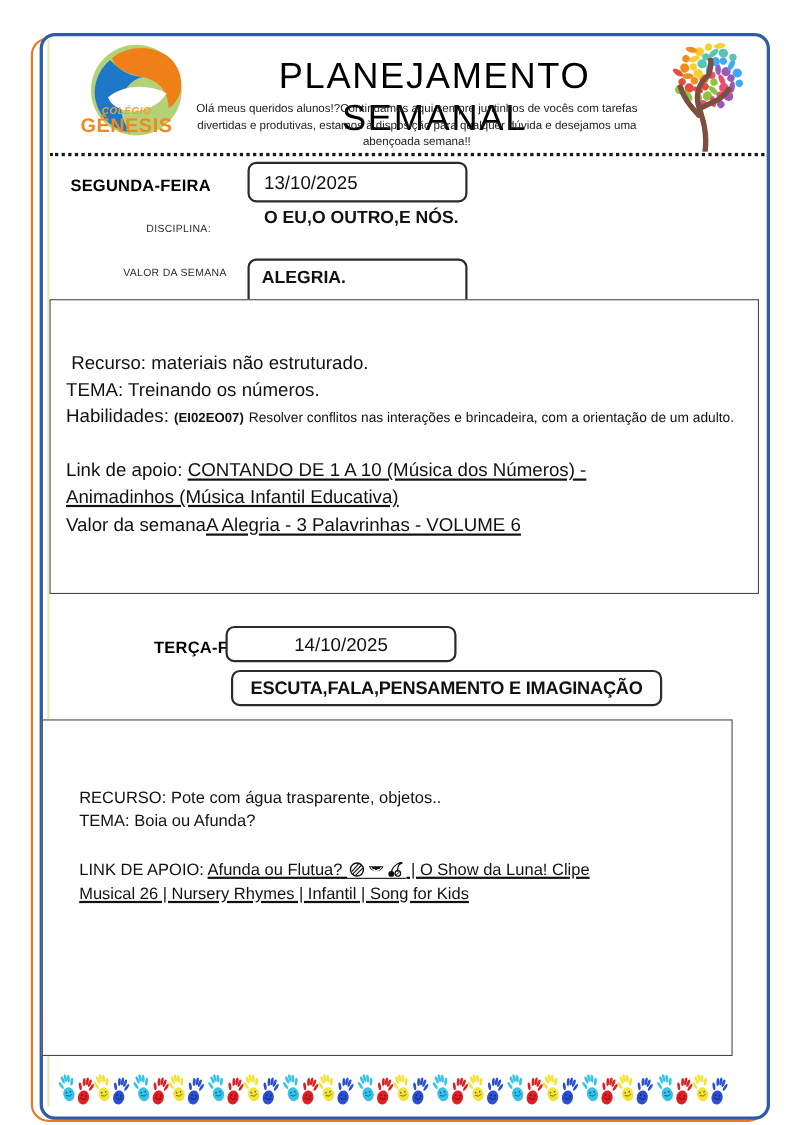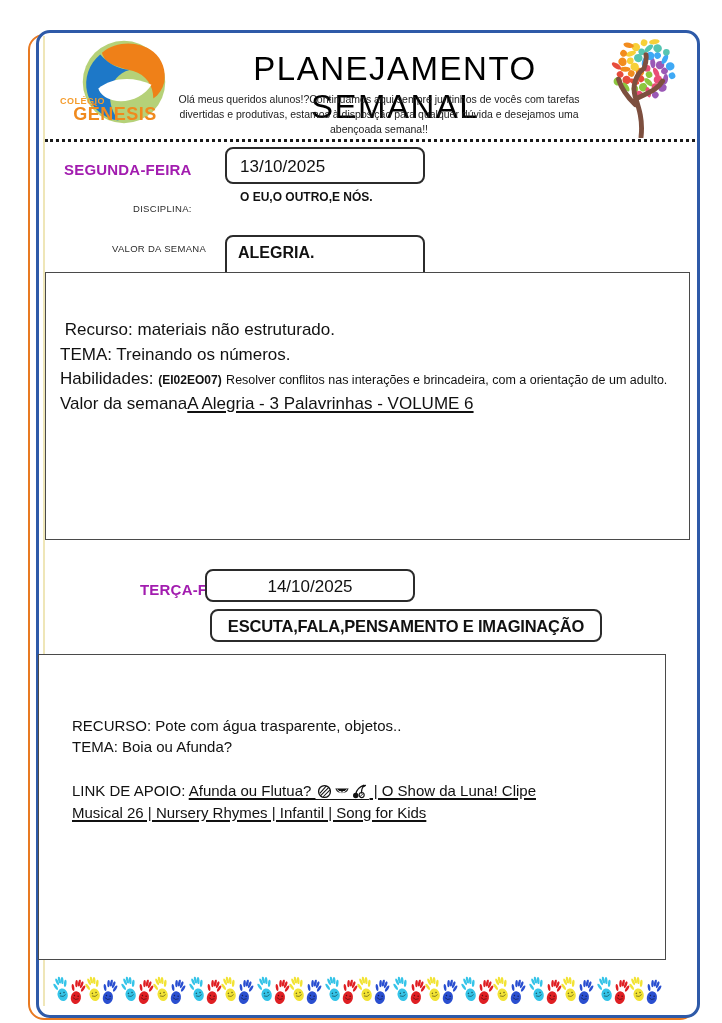--- a/index.html
+++ b/index.html
@@ -8,32 +8,32 @@
   
   .frame-orange{position:absolute;left:28px;top:34px;width:664px;height:982px;
         border:2px solid #e87a22;border-radius:16px;background:#fff;}
   .frame-blue{position:absolute;left:36px;top:30px;width:658px;height:982px;
         border:3px solid #2e5aa8;border-radius:14px;background:#fff;}
   .inner-yellow-line{position:absolute;left:43px;top:36px;width:2px;height:970px;background:#efe6b8;}
 
   .abs{position:absolute;}
   
   .logo-circle{position:absolute;left:80px;top:38px;}
-  .logo-top{position:absolute;left:60px;top:96px;width:110px;text-align:left;
-        font-size:9px;font-weight:bold;color:#f59b2a;letter-spacing:.5px;}
+  .logo-top{position:absolute;left:60px;top:96px;width:110px;text-align:center;
+        font-size:9px;font-weight:bold;color:#f59b2a;letter-spacing:.5px;font-style:italic;}
   .logo-name{position:absolute;left:58px;top:104px;width:114px;text-align:center;
         font-size:18px;font-weight:bold;color:#f08a1e;letter-spacing:.5px;}
   .title{position:absolute;left:180px;top:50px;width:430px;text-align:center;
         font-size:33px;letter-spacing:1.5px;color:#000000;font-weight:400;}
   .subtitle{position:absolute;left:158px;top:92px;width:442px;text-align:center;
         font-size:10.5px;line-height:1.42;color:#222;white-space:pre-line;}
   .tree{position:absolute;left:598px;top:36px;}
   .dotted{position:absolute;left:45px;top:139px;width:650px;border-top:3px dotted #1a1a1a;}
 
-  .day-label{font-size:15px;font-weight:bold;letter-spacing:.2px;color:#a21caf;}
+  .day-label{font-size:15px;font-weight:bold;letter-spacing:.2px;color:#000000;}
   .small-label{font-size:9.5px;color:#2b2b2b;letter-spacing:.3px;}
   .round-box{position:absolute;border:2px solid #2b2b2b;border-radius:8px;background:#fff;
         font-size:17px;color:#111;}
   .content-box{position:absolute;border:1.6px solid #4a4a4a;background:#fff;box-sizing:border-box;}
 
   .t17{font-size:17px;} .t15{font-size:15px;} .b{font-weight:bold;}
   .pre{white-space:pre-line;} .prew{white-space:pre-wrap;}
   .u{text-decoration:underline;text-decoration-thickness:1.5px;text-underline-offset:2px;}
   .box1-content{padding:15px 14px 0 14px;line-height:1.45;}
   .box1-content p{margin:0;}
@@ -128,34 +128,38 @@
     </svg>
   </div>
 
   <div class="dotted"></div>
 
   <div class="abs day-label" style="left:64px;top:161px;">SEGUNDA-FEIRA</div>
   <div class="round-box" style="left:225px;top:147px;width:200px;height:37px;line-height:35px;padding-left:13px;box-sizing:border-box;">
     <span>13/10/2025</span>
   </div>
   <div class="abs small-label" style="left:133px;top:203px;">DISCIPLINA:</div>
-  <div class="abs b" style="left:240px;top:190px;font-size:12px;">O EU,O OUTRO,E NÓS.</div>
+  <div class="abs b" style="left:240px;top:190px;font-size:16px;">O EU,O OUTRO,E NÓS.</div>
   <div class="abs small-label" style="left:112px;top:243px;">VALOR DA SEMANA</div>
   <div class="round-box b" style="left:225px;top:235px;width:200px;height:51px;line-height:32px;padding-left:11px;box-sizing:border-box;font-size:16px;">
     <span>ALEGRIA.</span>
   </div>
 
   <div class="content-box" style="left:45px;top:272px;width:645px;height:268px;">
     <div class="box1-content">
       <p class="t17 prew" style="margin-top:30px;"> Recurso: materiais não estruturado.</p>
       <p class="t17">TEMA: Treinando os números.</p>
       <p style="margin-top:1px;line-height:1.35;">
         <span class="t17">Habilidades: </span>
         <span class="hab-code">(EI02EO07)</span>
         <span class="hab-small"> Resolver conflitos nas interações e brincadeira, com  a orientação de um adulto.</span>
+      </p>
+      <p class="t17 pre" style="margin-top:1px;line-height:1.42;">
+        <span>Link de apoio: </span><span class="u">CONTANDO DE 1 A 10 (Música dos Números) -
+Animadinhos (Música Infantil Educativa)</span>
       </p>
       <p class="t17" style="margin-top:1px;">
         <span>Valor da semana</span><span class="u">A Alegria - 3 Palavrinhas - VOLUME 6</span>
       </p>
     </div>
   </div>
 
   <div class="abs day-label" style="left:140px;top:581px;">TERÇA-FEIRA</div>
   <div class="round-box" style="left:205px;top:569px;width:210px;height:33px;line-height:31px;text-align:center;box-sizing:border-box;">
     <span>14/10/2025</span>

